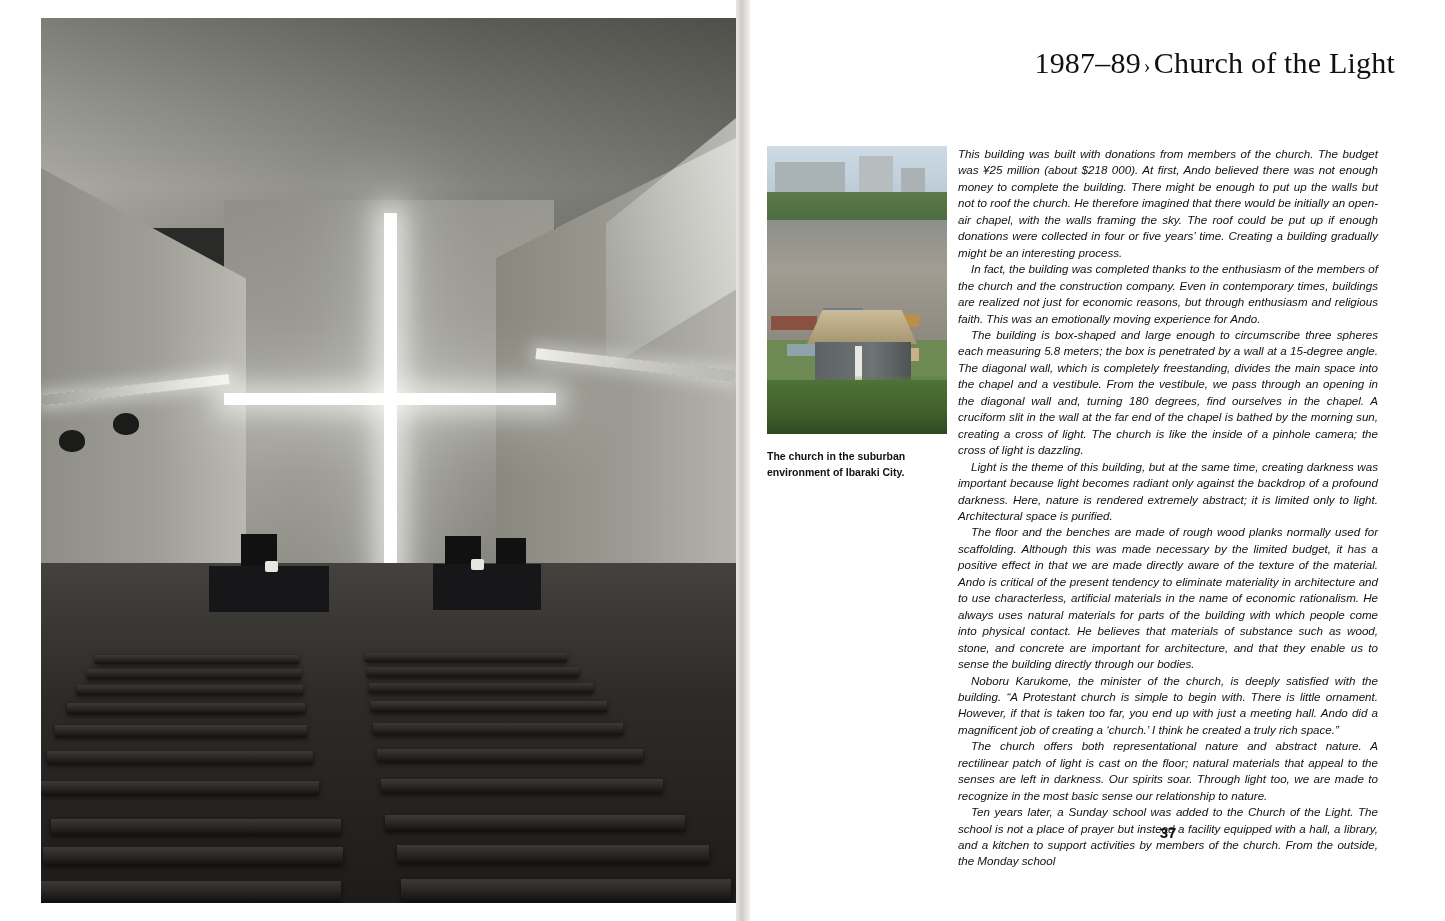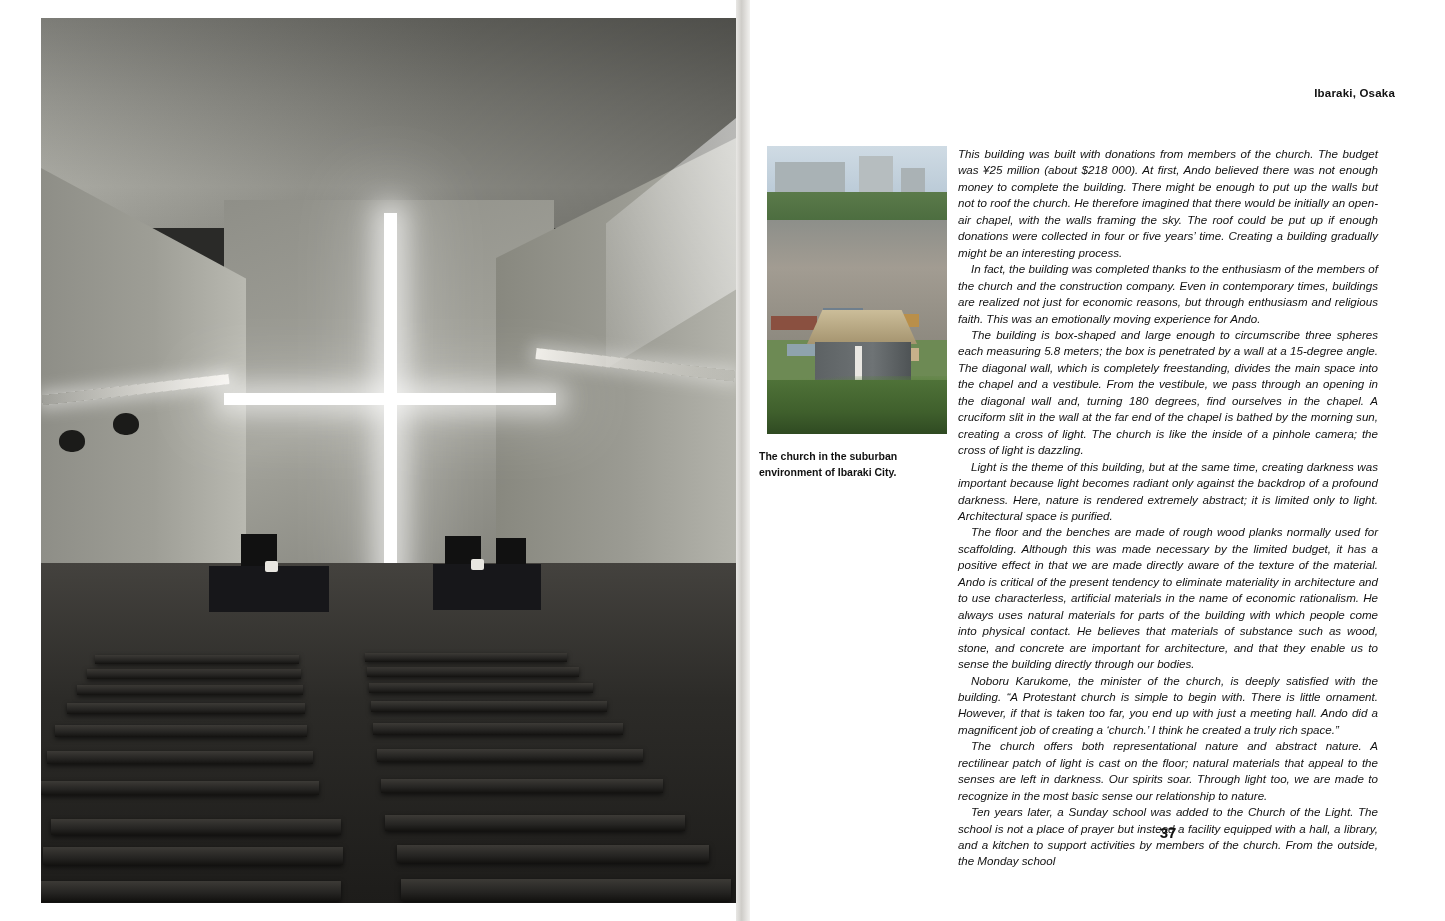--- a/index.html
+++ b/index.html
@@ -185,21 +185,21 @@
   }
   .ps-church-slit { position:absolute; left: 88px; top: 200px; width: 7px; height: 48px; background:#e9e7e2; }
   .ps-green { position:absolute; left:0; bottom:0; width:100%; height: 54px;
     background: linear-gradient(180deg,#4f7238 0%, #3f5f2c 60%, #2f4a22 100%); }
   .ps-green2 { position:absolute; left: 0; bottom: 24px; width: 100%; height: 34px;
     background: radial-gradient(ellipse at 30% 50%, #618c3f 0%, rgba(80,120,55,0) 62%),
                 radial-gradient(ellipse at 78% 40%, #557f38 0%, rgba(80,120,55,0) 60%); }
 
   .small-caption {
     position: absolute;
-    left: 9px; top: 449px;
+    left: 17px; top: 449px;
     width: 180px;
     font-size: 10.5px;
     line-height: 1.52;
     font-weight: 700;
     color: #111;
   }
   .body-col {
     position: absolute;
     left: 208px; top: 146px;
     width: 420px;
@@ -278,22 +278,24 @@
       <div class="lc-small">Left page</div>
       <div class="lc-bold">Interior of the church with</div>
       <div class="lc-bold">cruciform opening.</div>
     </div>
   </div>
 
   <div class="gutter"></div>
 
   <div class="right-page">
 
-
-    <div class="subtitle">Ibaraki, Osaka</div>
+    <div class="title">
+      <span class="yr">1987–89</span><span class="dot">›</span><span>Church of the Light</span>
+    </div>
+
 
     <div class="photo-small">
       <div class="ps-sky"></div>
       <div class="ps-bld1"></div>
       <div class="ps-bld2"></div>
       <div class="ps-bld3"></div>
       <div class="ps-trees"></div>
       <div class="ps-town">
         <div class="ps-roof r1"></div>
         <div class="ps-roof r2"></div>

